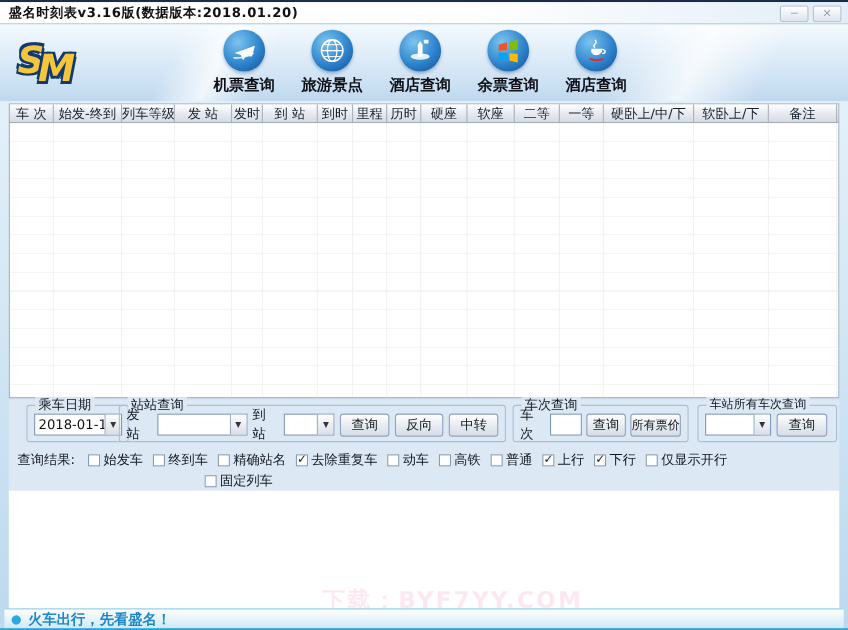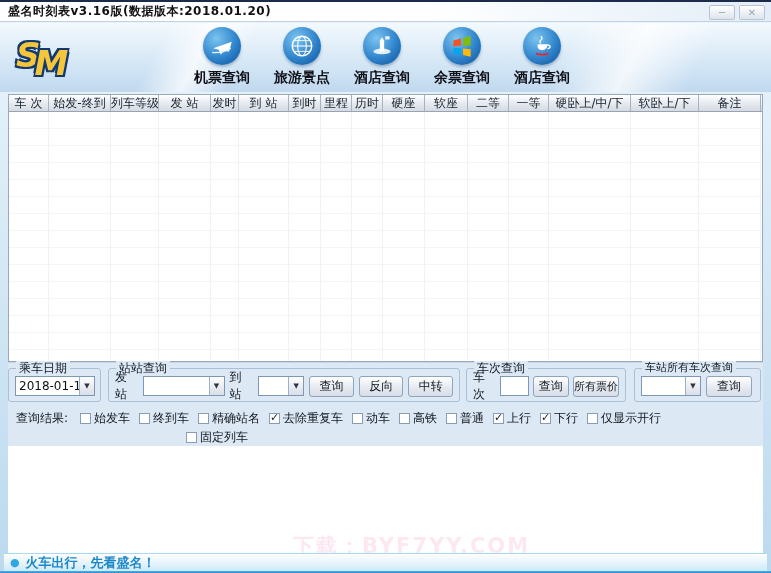--- a/index.html
+++ b/index.html
@@ -222,21 +222,21 @@
       <div class="gb c12"></div>
         <div class="gb c13"></div>
         <div class="gb c14"></div>
         <div class="gb c15"></div>
       <div class="gb cstub"></div>
     </div>
   </div>
 
   <div class="panel">
 
-    <div class="groupbox" style="left:0; width:93px;">
+    <div class="groupbox" style="left:16px; width:93px;">
       <span class="legend">乘车日期</span>
       <div class="grow">
         <div class="combo" style="width:80px;">
           <span class="combo-text">2018-01-18</span>
           <span class="combo-btn">▼</span>
         </div>
       </div>
     </div>
 
     <div class="groupbox" style="left:100px; width:352px;">

